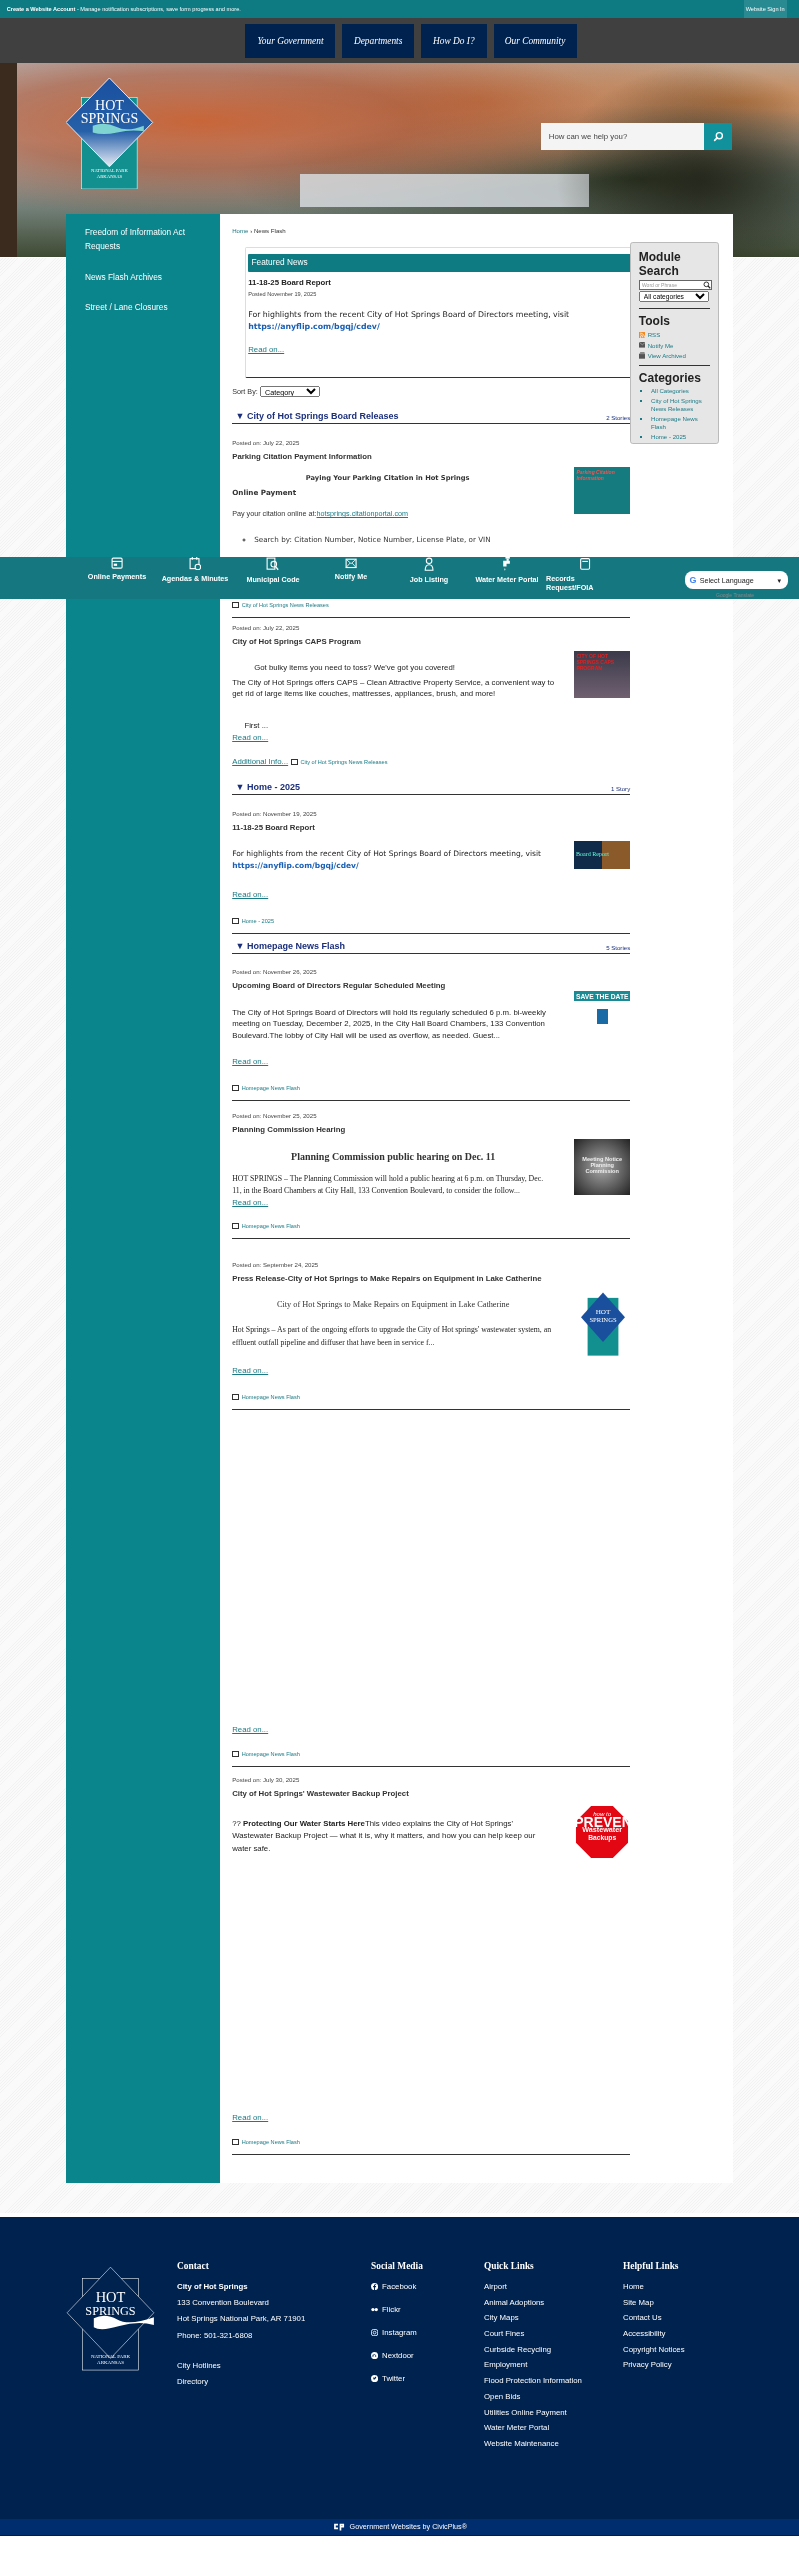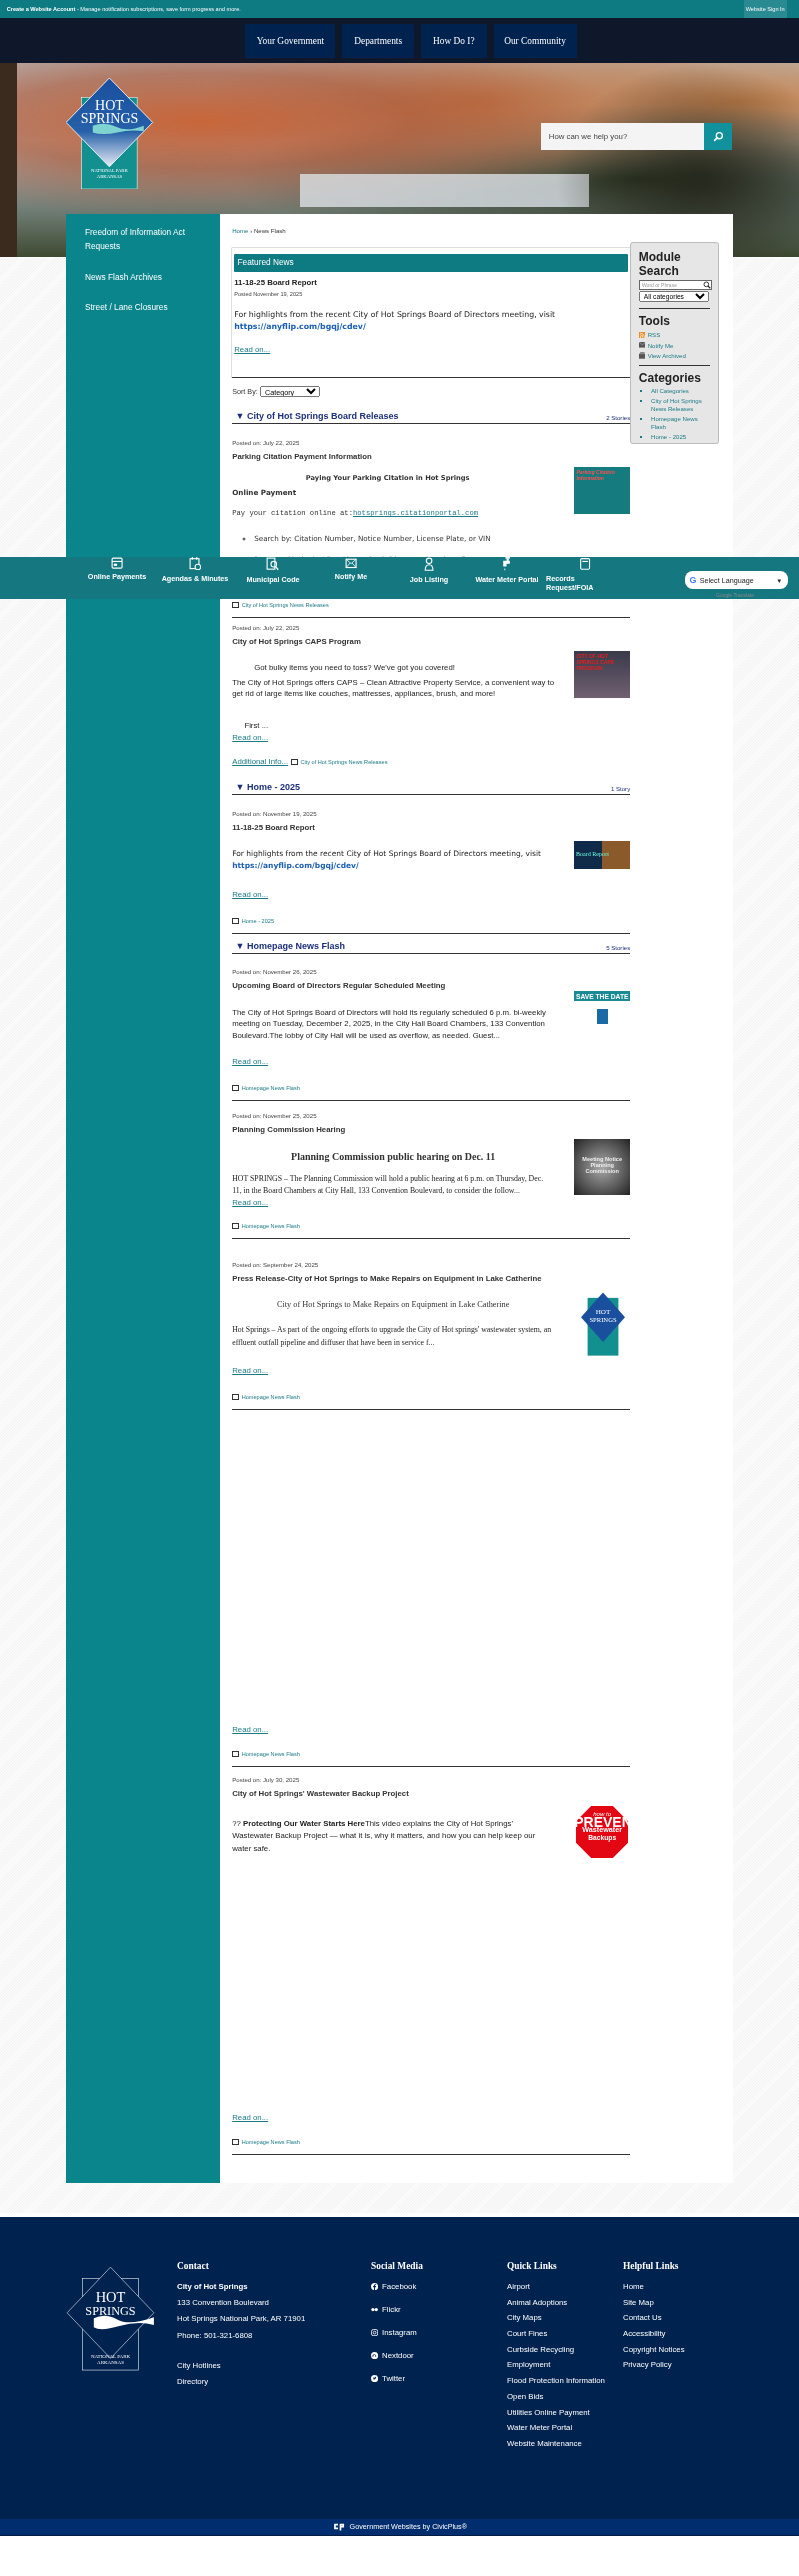--- a/index.html
+++ b/index.html
@@ -6,21 +6,21 @@
   html, body { width: 800px; background: #fff; font-family: "Liberation Sans", sans-serif; color: #333; }
   body { position: relative; height: 2576px; overflow: hidden; }
   a { color: #1a7a85; }
 
   
   .topbar { height: 18px; background: #0e7a82; display: flex; align-items: center; justify-content: space-between; padding-left: 6.7px; color: #fff; font-size: 5.6px; }
   .topbar b { font-weight: bold; }
   .topbar .signin { height: 18px; background: #2a8a91; width: 43px; display: flex; align-items: center; justify-content: center; font-size: 5.6px; margin-right: 13.3px; cursor: pointer; }
 
   
-  .mainnav { height: 46px; background: #0f172a; display: flex; justify-content: center; align-items: center; gap: 6.7px; padding-left: 22px; }
+  .mainnav { height: 46px; background: #404040; display: flex; justify-content: center; align-items: center; gap: 6.7px; padding-left: 22px; font-style: italic; }
   .mainnav .nav-item { height: 34px; background: #00224f; color: #fff; font-family: "Liberation Serif", serif; font-size: 9.4px; display: flex; align-items: center; justify-content: center; cursor: pointer; }
 
   
   .hero { position: absolute; top: 63px; left: 0; width: 800px; height: 194px; overflow: hidden;
     background:
       radial-gradient(ellipse at 25% 30%, rgba(200,90,40,0.9) 0%, rgba(170,70,30,0.6) 25%, transparent 50%),
       radial-gradient(ellipse at 60% 20%, rgba(190,110,60,0.8) 0%, transparent 40%),
       radial-gradient(ellipse at 80% 60%, rgba(40,50,30,0.95) 0%, transparent 45%),
       radial-gradient(ellipse at 92% 20%, rgba(200,110,40,0.8) 0%, transparent 35%),
       linear-gradient(180deg, #b9c6cf 0%, #c9cfd5 40%, #7c8a86 70%, #3e4a32 100%);
@@ -38,21 +38,21 @@
 
   
   .bgpattern { position: absolute; top: 258px; left: 0; width: 800px; height: 1955px; background: repeating-linear-gradient(135deg, #fafafa 0 1.7px, #f2f2f2 1.7px 2.2px); }
   .sidebar { position: absolute; top: 214px; left: 66px; width: 154px; height: 1969px; background: #0b858c; padding: 11px 4px 0 19px; }
   .sidebar a { display: block; color: #fff; text-decoration: none; font-size: 8.3px; line-height: 14px; margin-bottom: 16.7px; width: 111px; }
   .content { position: absolute; top: 214px; left: 220px; width: 513px; height: 1969px; background: #fff; }
 
   .breadcrumb { position: absolute; top: 13.3px; left: 12.2px; font-size: 6.1px; color: #333; }
   .breadcrumb a { text-decoration: none; }
 
-  .featured { position: absolute; top: 33px; left: 11px; width: 400px; height: 131px; border: 0.6px solid #ddd; border-bottom: 1.1px solid #333; border-radius: 1.7px; padding: 5.6px 2.2px; }
+  .featured { position: absolute; top: 33px; left: 25px; width: 400px; height: 131px; border: 0.6px solid #ddd; border-bottom: 1.1px solid #333; border-radius: 1.7px; padding: 5.6px 2.2px; }
   .featured .hd { background: #0e7a82; color: #fff; font-size: 8.3px; padding: 3.9px 3.3px; height: 18px; border-radius: 1.1px; }
   .featured .t { font-weight: bold; font-size: 7.8px; margin-top: 6.7px; color: #222; }
   .featured .d { font-size: 5.6px; margin-top: 3.3px; color: #444; }
   .featured .body { font-family: "DejaVu Sans", sans-serif; font-size: 7.8px; margin-top: 12.2px; line-height: 12.2px; color: #222; }
   .featured .body a { color: #1a5fb4; font-weight: bold; text-decoration: none; }
   .featured .more { display: block; margin-top: 12.2px; font-size: 7.8px; }
 
   .modules { position: absolute; top: 28px; left: 410px; width: 89px; height: 202px; background: #e6e6e6; border: 0.6px solid #bbb; border-radius: 2.8px; padding: 6.7px 7.8px; font-size: 6.1px; }
   .modules h4 { font-size: 12px; color: #222; margin-bottom: 2.2px; }
   .modules .ms { display: flex; border: 0.6px solid #666; background: #fff; height: 10px; width: 73px; align-items: center; padding-left: 2.2px; color: #999; font-size: 5px; justify-content: space-between; }
@@ -230,21 +230,21 @@
     <span class="n">▼ City of Hot Springs Board Releases</span>
     <span class="c">2 Stories</span>
   </div>
 
   <div class="item" style="top:225px">
     <div class="posted">Posted on: July 22, 2025</div>
     <div class="title">Parking Citation Payment Information</div>
     <div class="thumb" style="top:28px;height:47px;background:#157b7e;color:#fff;font-size:5px;font-style:italic;font-weight:bold;padding:2.2px;color:#ff4f4f;">Parking Citation Information</div>
     <div style="text-align:center;width:311px;font-weight:bold;font-size:6.7px;margin-top:13.3px;font-family:'DejaVu Sans',sans-serif;">Paying Your Parking Citation in Hot Springs</div>
     <div style="font-weight:bold;font-size:7.2px;margin-top:5.6px;font-family:'DejaVu Sans',sans-serif;">Online Payment</div>
-    <div style="font-size:7.2px;margin-top:12.2px;font-family:Liberation Mono, monospace;"><span>Pay your citation online at:</span><a href="#">hotsprings.citationportal.com</a></div>
+    <div style="font-size:7.2px;margin-top:12.2px;font-family:Liberation Sans, sans-serif;"><span>Pay your citation online at:</span><a href="#">hotsprings.citationportal.com</a></div>
     <ul style="margin-top:11px;padding-left:22px;list-style:circle;font-size:7.2px;font-family:'DejaVu Sans',sans-serif;line-height:21px;">
       <li>Search by: Citation Number, Notice Number, License Plate, or VIN</li>
       <li>Payment Methods: Visa, MasterCard, Discover, American Express</li>
     </ul>
   </div>
 
   <div class="item" style="top:388px">
     <div class="cat">
         <span class="bookicon"></span>
         <a href="#" style="text-decoration:none">City of Hot Springs News Releases</a>
@@ -495,21 +495,21 @@
       </a>
     <a href="#">
         <svg width="7.2" height="7.2" viewBox="0 0 13 13">
           <circle cx="6.5" cy="6.5" r="6.5" fill="#fff"></circle>
           <path d="M3 8.5 Q6 9.5 8 7 Q9.5 5 9.2 4 L10 3.6 L9.2 3.6 Q8 2.8 7 3.8 Q6.4 4.6 6.6 5.4 Q4.8 5.2 3.6 4 Q3.2 5.6 4.6 6.4 L4 6.4 Q4.4 7.6 5.6 7.8 Q4.6 8.6 3 8.5 Z" fill="#00224f"></path>
         </svg>
         <span>Twitter</span>
       </a>
   </div>
 
-  <div class="col links" style="left:484px;margin-left:23px;">
+  <div class="col links" style="left:484px;">
     <h3>Quick Links</h3>
     <a href="#">Airport</a>
     <a href="#">Animal Adoptions</a>
     <a href="#">City Maps</a>
     <a href="#">Court Fines</a>
     <a href="#">Curbside Recycling</a>
     <a href="#">Employment</a>
     <a href="#">Flood Protection Information</a>
     <a href="#">Open Bids</a>
     <a href="#">Utilities Online Payment</a>

